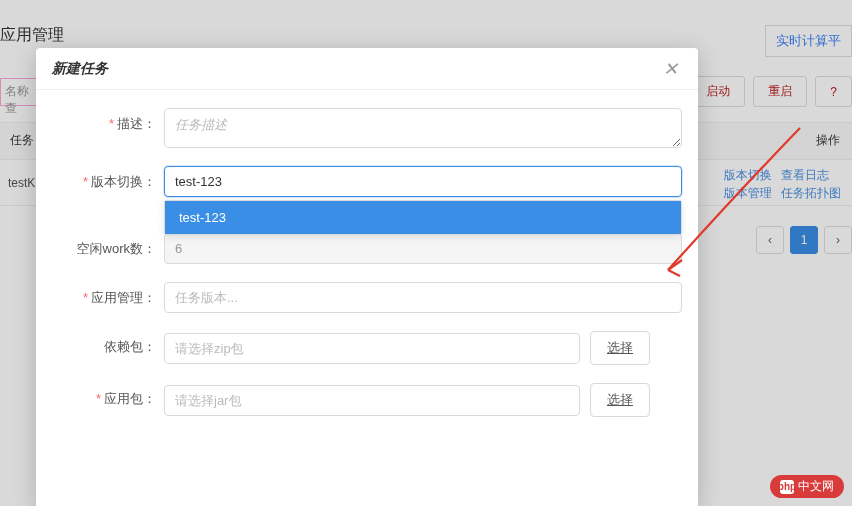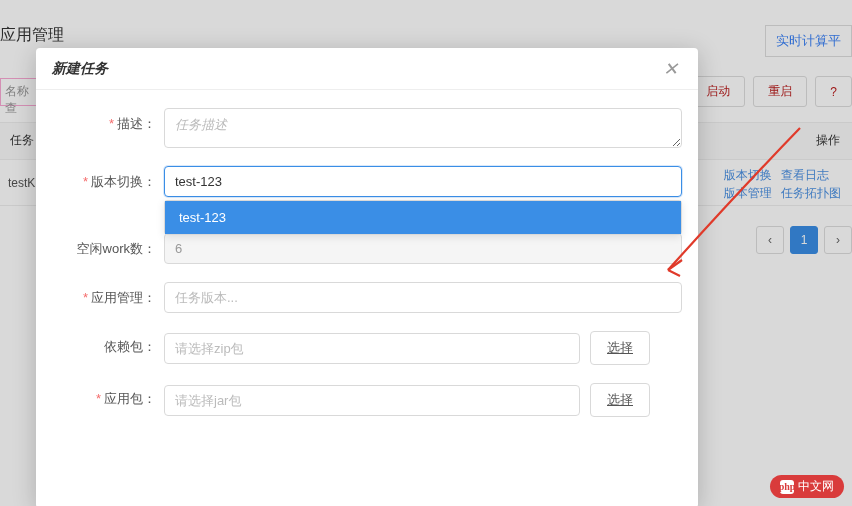--- a/index.html
+++ b/index.html
@@ -231,21 +231,20 @@
       right: 8px; bottom: 8px;
       background: #d93b3b;
       color: #fff;
       font-size: 12px;
       padding: 3px 10px;
       border-radius: 12px;
       display: flex;
       align-items: center;
       gap: 4px;
       z-index: 100;
-      font-family: Liberation Serif, serif;
     }
     .watermark-ico {
       width: 14px; height: 14px;
       background: #fff;
       color: #d93b3b;
       border-radius: 3px;
       font-size: 10px;
       font-weight: bold;
       display: inline-flex;
       align-items: center; justify-content: center;

